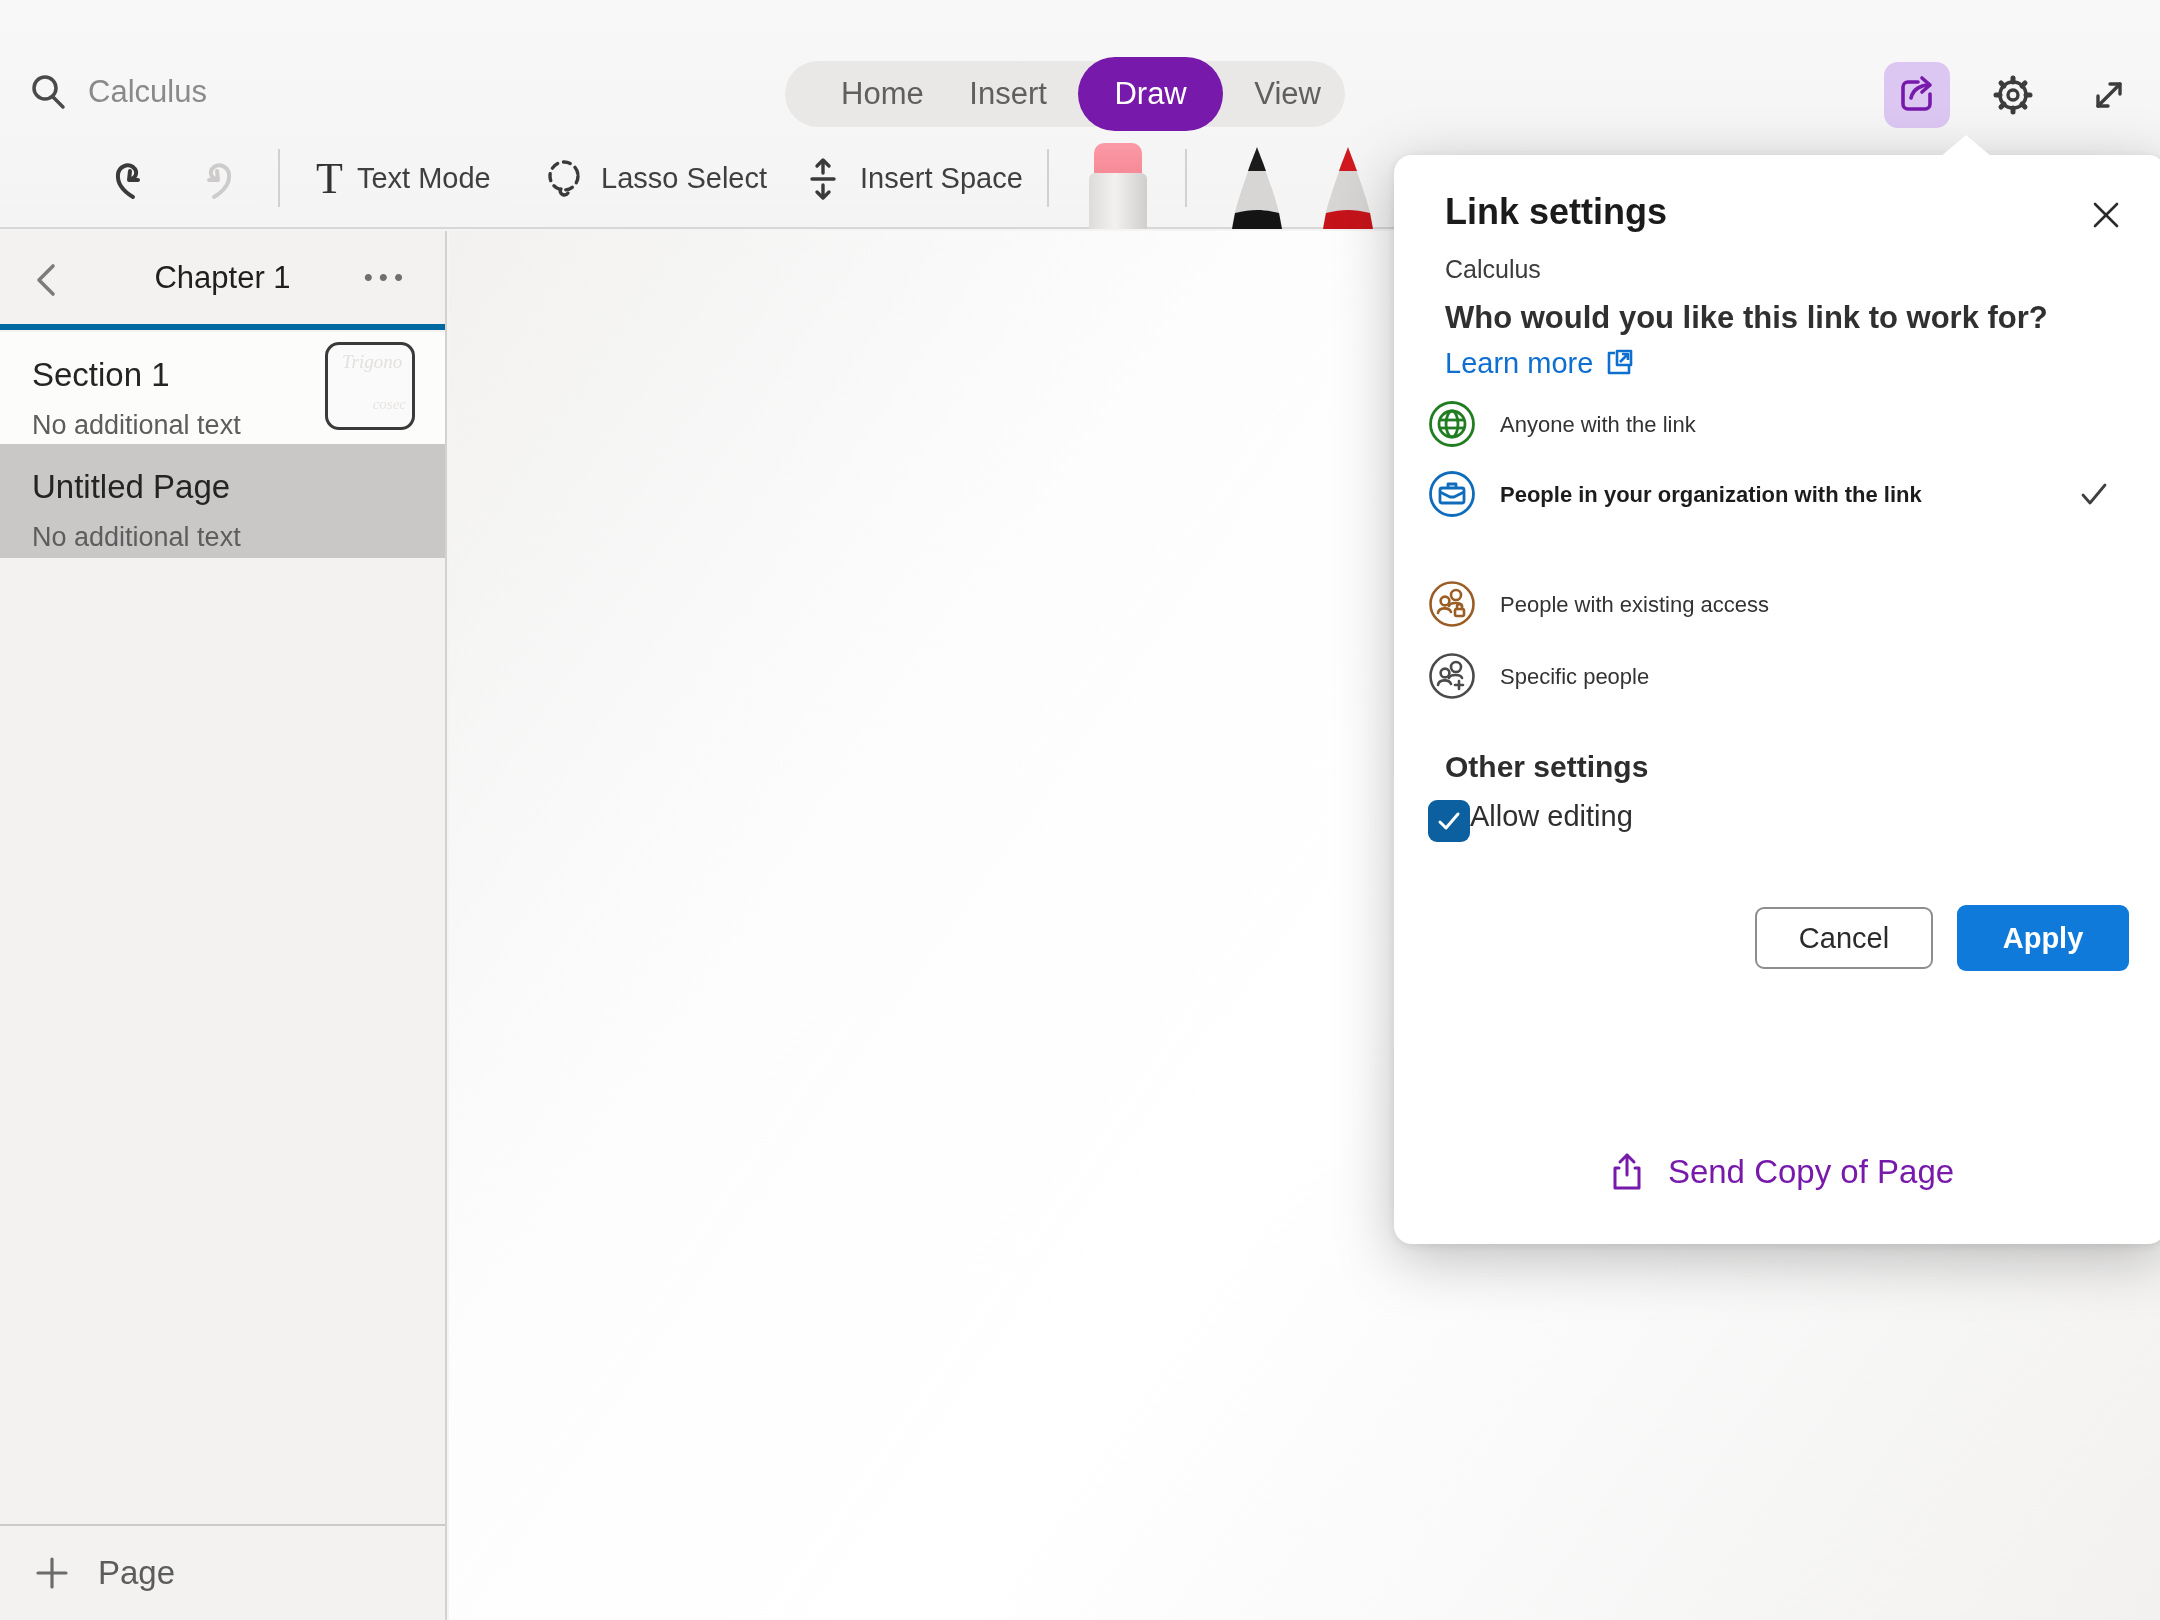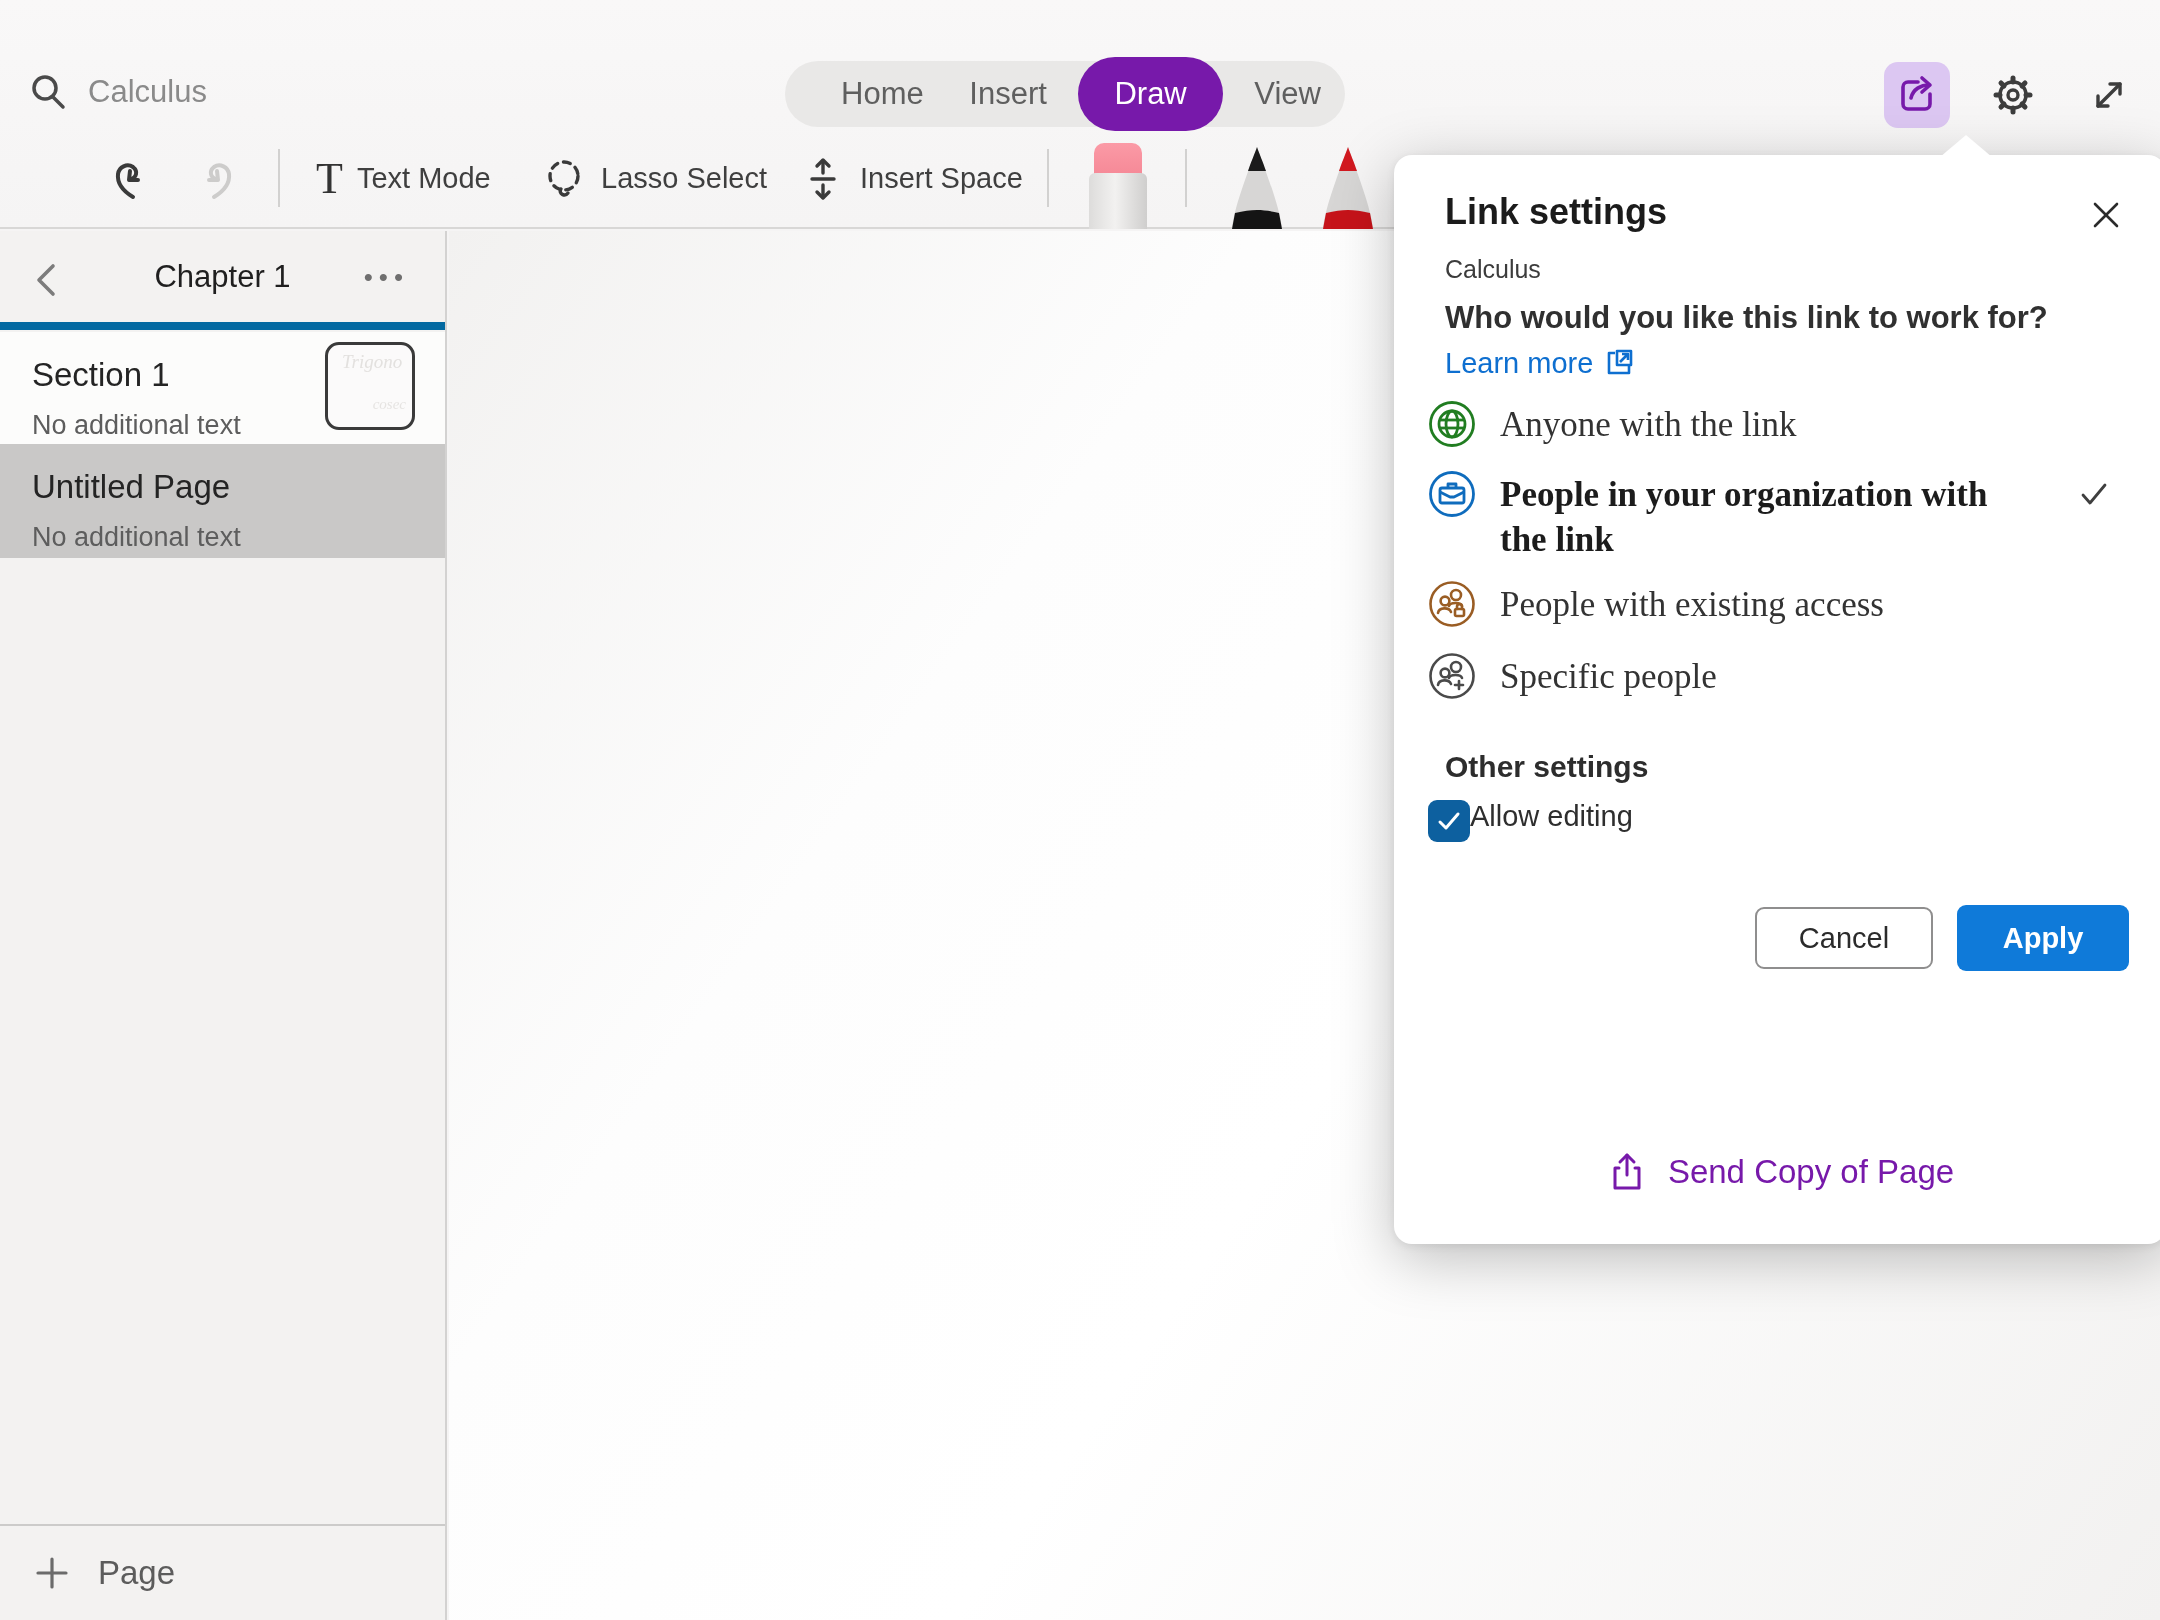--- a/index.html
+++ b/index.html
@@ -45,21 +45,21 @@
     background:linear-gradient(180deg,#fb9aa6,#f58795); }
   .eraser .body { position:absolute; left:0; top:30px; width:58px; height:56px; border-radius:6px 6px 0 0;
     background:linear-gradient(90deg,#dddcdb,#f2f1f0 45%,#cfcecd); }
   .pen { position:absolute; top:147px; width:70px; height:82px; cursor:pointer; }
 
   
   .sidebar {
     position:absolute; left:0; top:231px; width:447px; height:1389px;
     background:#f3f2f1; border-right:2px solid #d3d2d1; z-index:1;
   }
-  .sb-header { position:absolute; left:0; top:0; width:100%; height:99px; border-bottom:8px solid #0369a1;
+  .sb-header { position:absolute; left:0; top:0; width:100%; height:99px; border-bottom:6px solid #0369a1;
     display:flex; align-items:center; }
   .sb-title { position:absolute; left:0; right:0; text-align:center; font-size:31px; font-weight:500; color:#1f1f1f; }
   .sb-back { position:absolute; left:26px; top:27px; width:44px; height:44px; cursor:pointer; }
   .sb-more { position:absolute; right:36px; top:0; height:99px; line-height:92px; font-size:26px; letter-spacing:6px; color:#6f6f6f; cursor:pointer; }
   .page-item { position:absolute; left:0; width:100%; padding:24px 0 0 32px; cursor:pointer; }
   .page-item .pi-title { font-size:33px; color:#242424; }
   .page-item .pi-sub { font-size:27px; color:#5d5d5d; margin-top:16px; }
   .pi-white { top:101px; height:112px; background:#fcfcfb; }
   .pi-selected { top:213px; height:114px; background:#c9c8c7; }
   .thumb { position:absolute; right:30px; top:10px; width:90px; height:88px; background:#fbfafa;
@@ -86,21 +86,21 @@
     border-left:26px solid transparent; border-right:26px solid transparent; border-bottom:22px solid #ffffff; }
   .pp-close { position:absolute; right:38px; top:38px; width:44px; height:44px; display:flex; align-items:center; justify-content:center; cursor:pointer; }
   .pp-title { position:absolute; left:51px; top:36px; font-size:36px; font-weight:bold; color:#1b1b1b; }
   .pp-sub { position:absolute; left:51px; top:100px; font-size:25px; color:#3c3c3c; }
   .pp-question { position:absolute; left:51px; top:140px; width:700px; font-size:31px; font-weight:bold; color:#303030; line-height:45px; }
   .pp-learn { font-size:29px; font-weight:normal; color:#0e6fd0; cursor:pointer; white-space:nowrap; }
   .ext-icon { display:inline-block; vertical-align:-4px; margin-left:10px; }
 
   .opt { position:absolute; left:34px; width:710px; display:flex; gap:24px; align-items:flex-start; cursor:pointer; }
   .opt-ic { flex:0 0 48px; height:48px; }
-  .opt-label { font-size:35px; color:#333333; line-height:45px; padding-top:2px;font-family:Liberation Serif, serif; }
+  .opt-label { font-size:22px; color:#333333; line-height:45px; padding-top:2px; }
   .opt.sel .opt-label { font-weight:bold; color:#1c1c1c; width:520px; }
   .opt-check { position:absolute; right:26px; top:6px; }
 
   .pp-other { position:absolute; left:51px; top:595px; font-size:30px; font-weight:bold; color:#2d2d2d; }
   .pp-cbrow { position:absolute; left:34px; top:645px; display:flex; align-items:flex-start; cursor:pointer; }
   .checkbox { width:42px; height:42px; border-radius:9px; background:#0d609f; display:flex; align-items:center; justify-content:center; }
   .cb-label { font-size:29px; color:#2e2e2e; }
 
   .pp-buttons { position:absolute; right:37px; top:750px; display:flex; gap:24px; align-items:center; }
   .btn { font-size:29px; border-radius:9px; display:flex; align-items:center; justify-content:center; cursor:pointer; }

